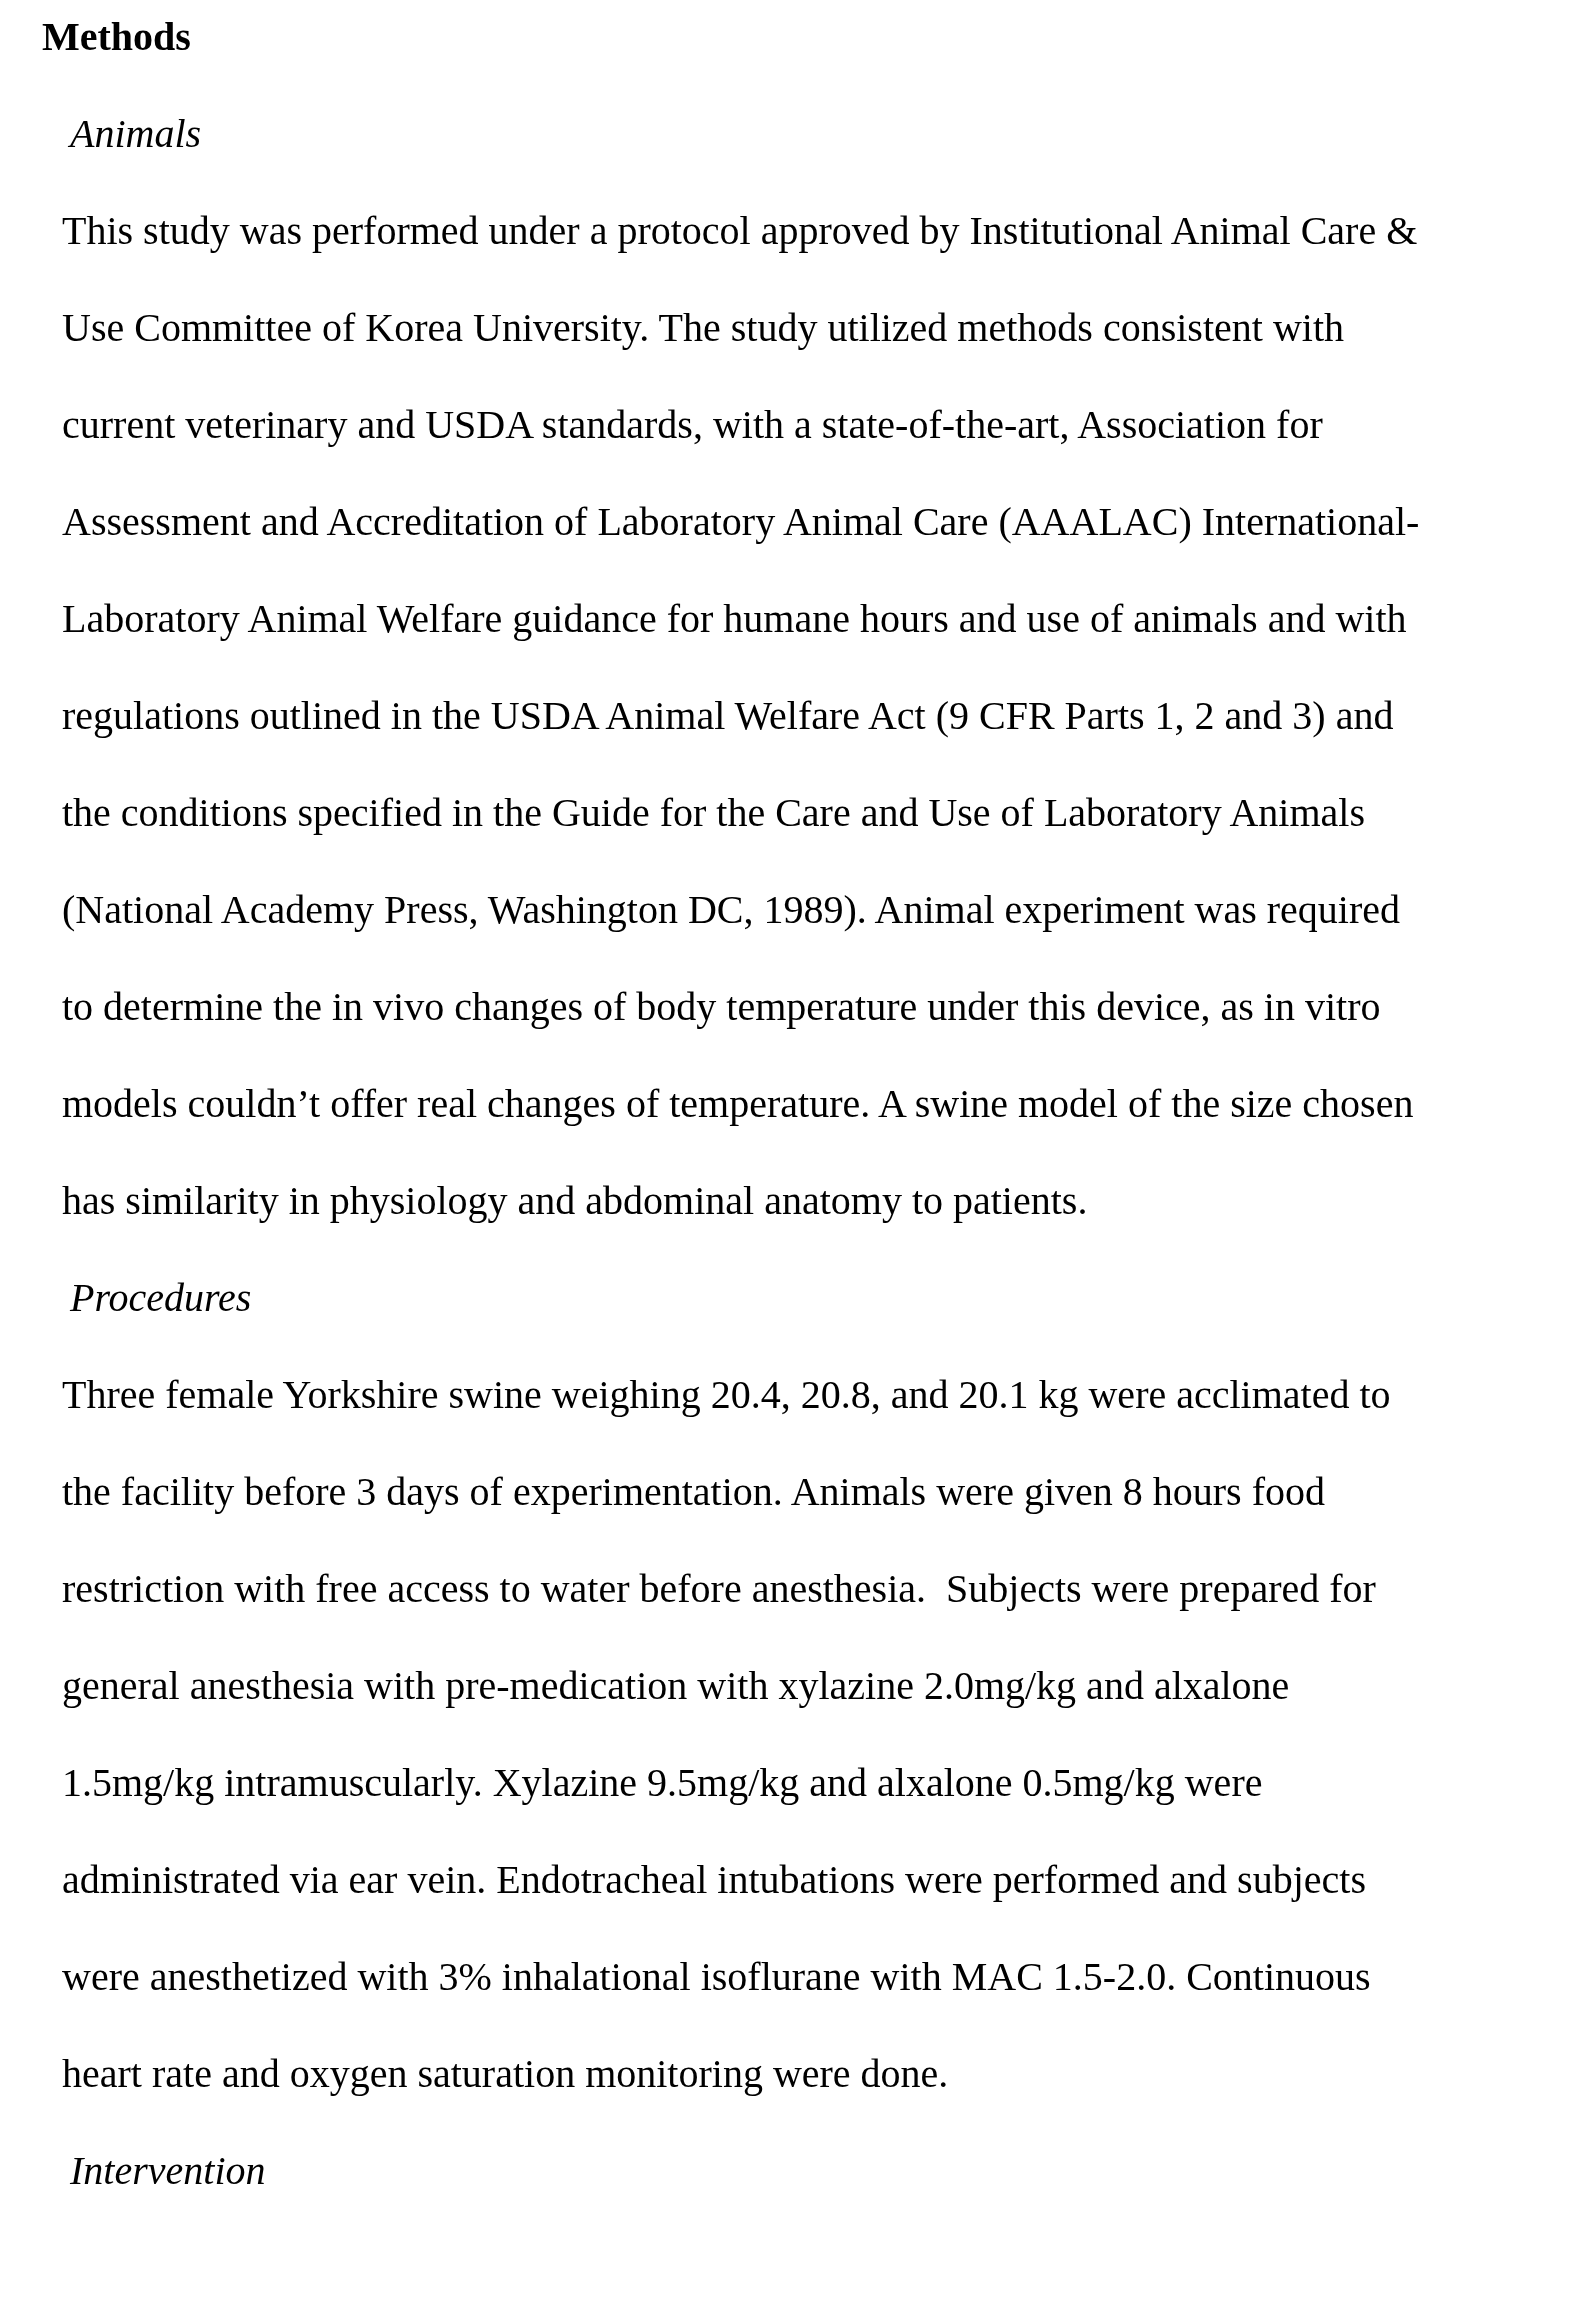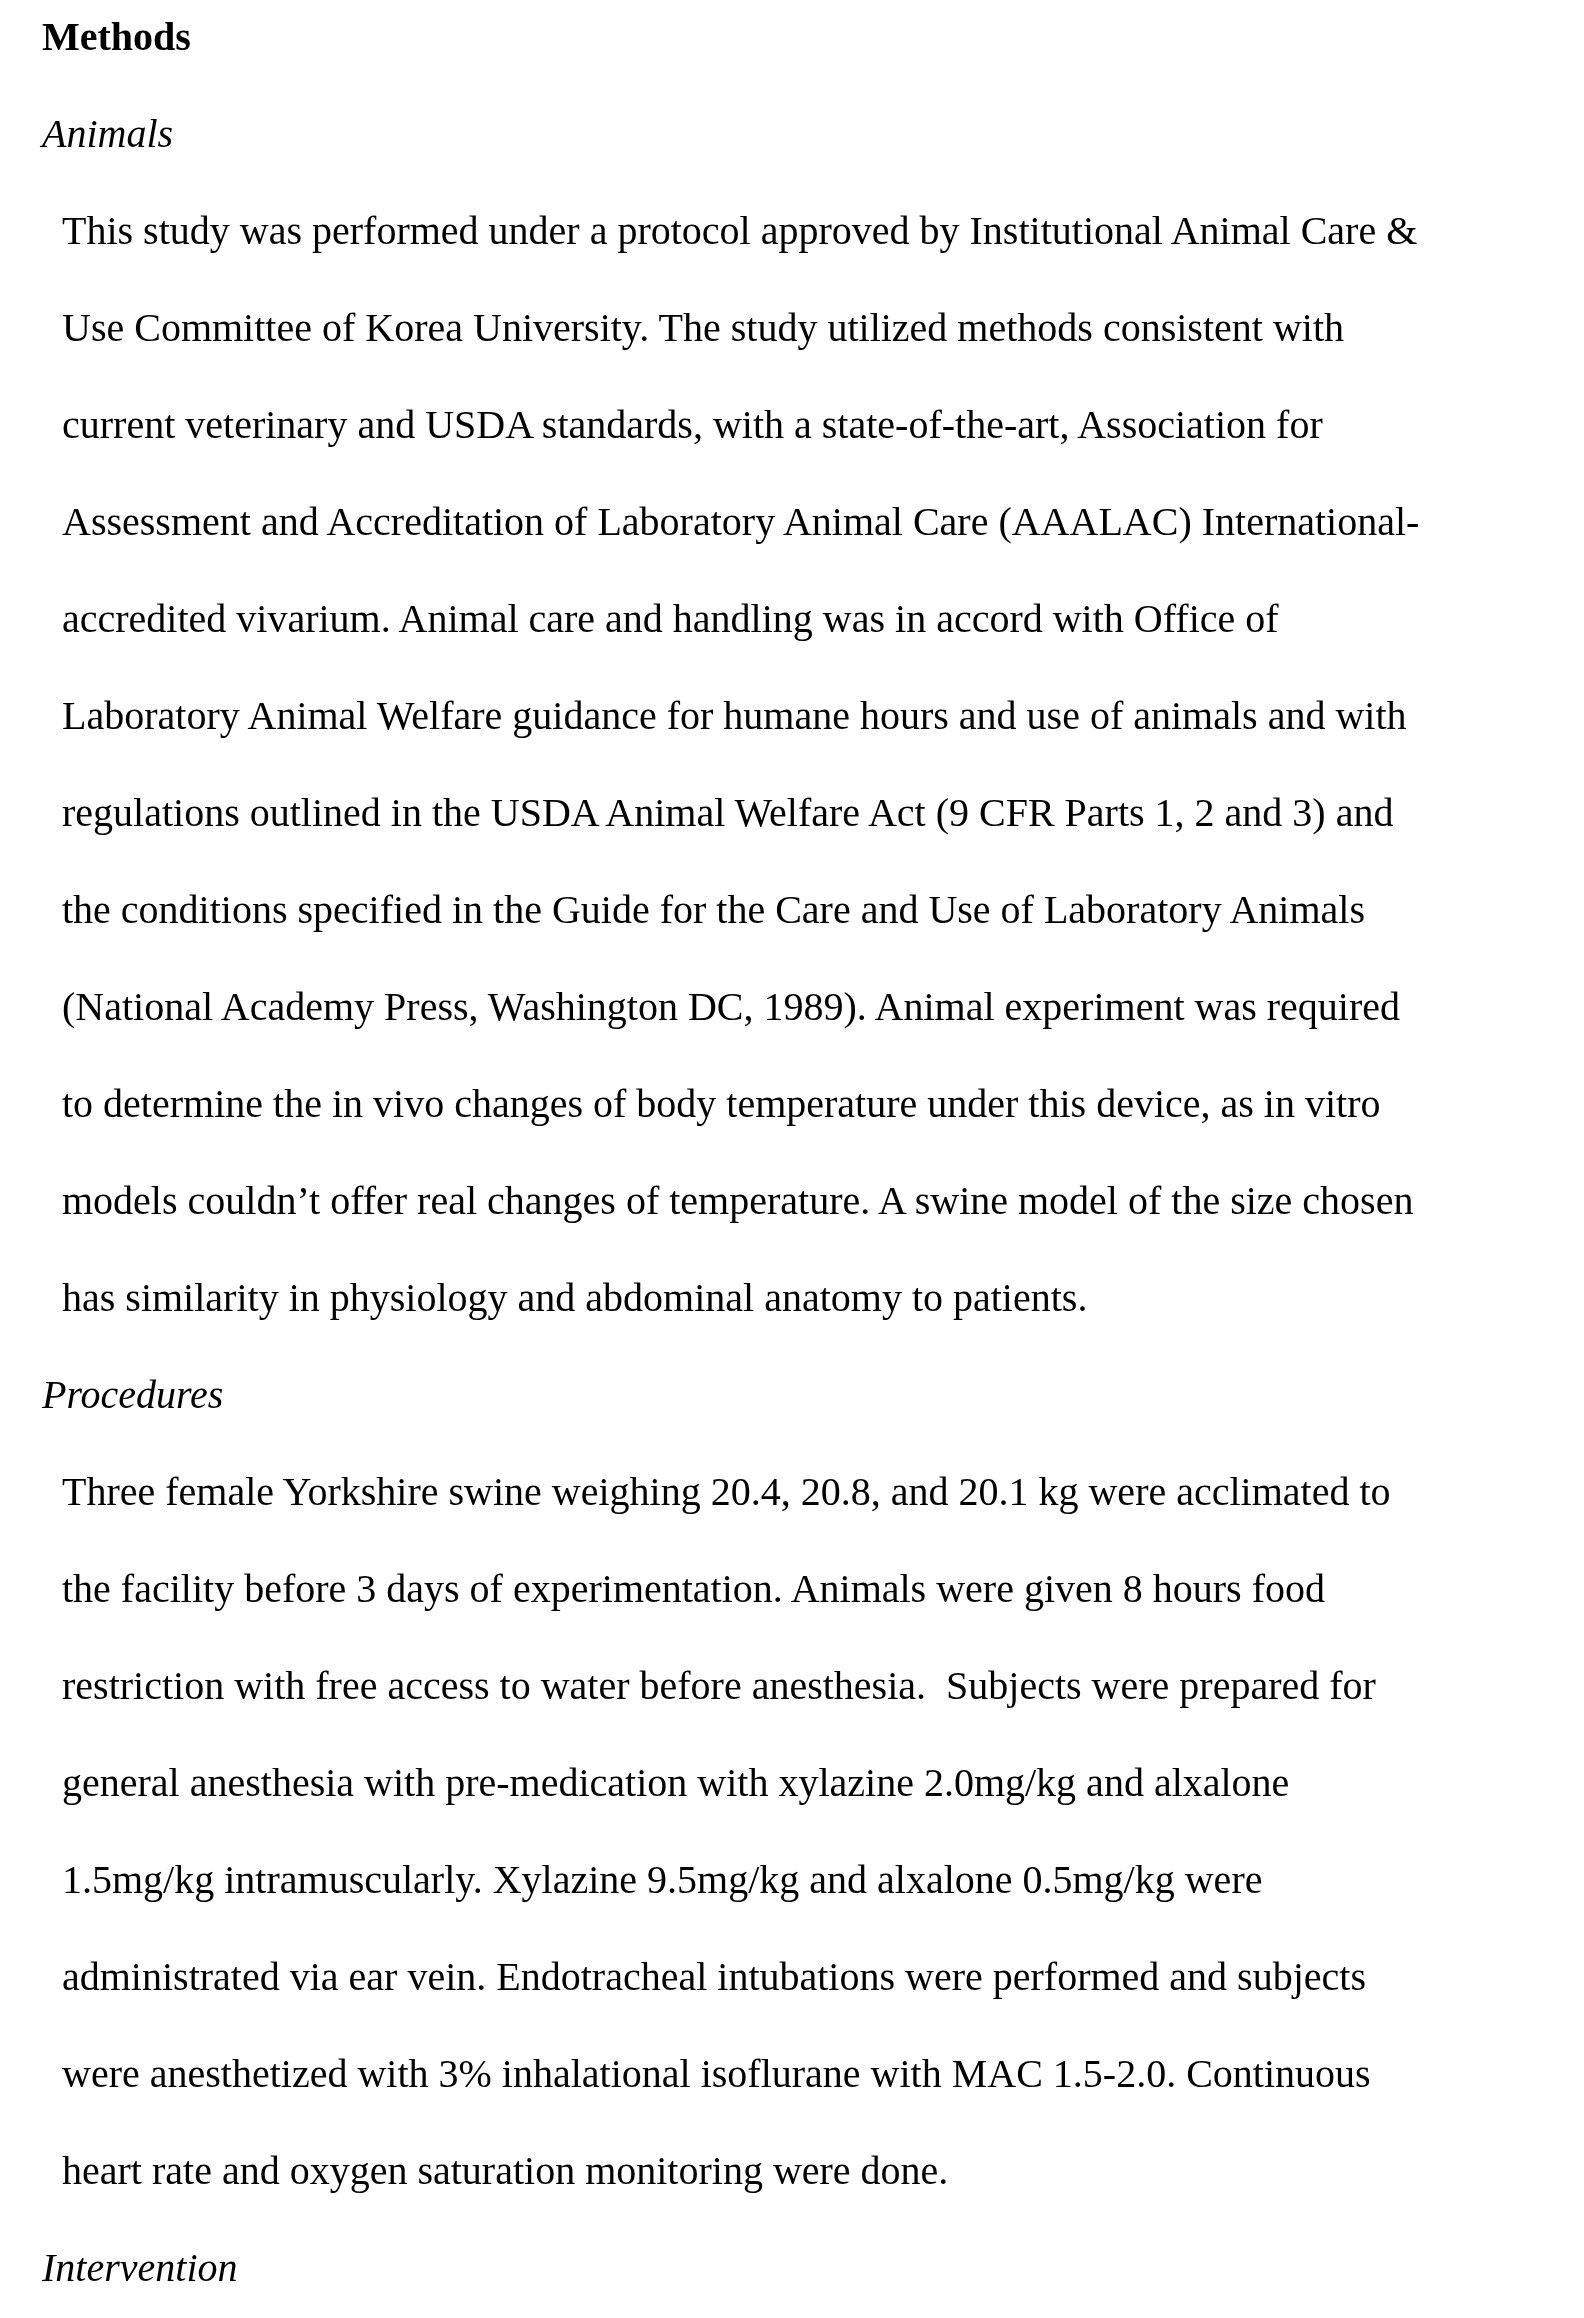--- a/index.html
+++ b/index.html
@@ -21,35 +21,34 @@
     padding-left: 42px;
     padding-right: 49px;
   }
   .line {
     font-size: 40px;
     line-height: 97px;
     white-space: pre;
     color: #000000;
   }
   .line[data-style="heading-bold"]   { font-weight: 700; }
-  .line[data-style="heading-italic"] { font-style: italic; }
+  .line[data-style="heading-italic"] { font-style: italic; margin-left: 28px; }
   .line[data-style="body"]           { font-weight: 400; font-style: normal; margin-left: 20px; }
 </style>
 </head>
 <body>
 
 <div class="page">
   <div class="text-block">
     <div class="line" data-style="heading-bold">Methods</div>
     <div class="line" data-style="heading-italic">Animals</div>
     <div class="line" data-style="body">This study was performed under a protocol approved by Institutional Animal Care &amp;</div>
     <div class="line" data-style="body">Use Committee of Korea University. The study utilized methods consistent with</div>
     <div class="line" data-style="body">current veterinary and USDA standards, with a state-of-the-art, Association for</div>
     <div class="line" data-style="body">Assessment and Accreditation of Laboratory Animal Care (AAALAC) International-</div>
-    <div class="line" data-style="body">accredited vivarium. Animal care and handling was in accord with Office of</div>
     <div class="line" data-style="body">Laboratory Animal Welfare guidance for humane hours and use of animals and with</div>
     <div class="line" data-style="body">regulations outlined in the USDA Animal Welfare Act (9 CFR Parts 1, 2 and 3) and</div>
     <div class="line" data-style="body">the conditions specified in the Guide for the Care and Use of Laboratory Animals</div>
     <div class="line" data-style="body">(National Academy Press, Washington DC, 1989). Animal experiment was required</div>
     <div class="line" data-style="body">to determine the in vivo changes of body temperature under this device, as in vitro</div>
     <div class="line" data-style="body">models couldn’t offer real changes of temperature. A swine model of the size chosen</div>
     <div class="line" data-style="body">has similarity in physiology and abdominal anatomy to patients.</div>
     <div class="line" data-style="heading-italic">Procedures</div>
     <div class="line" data-style="body">Three female Yorkshire swine weighing 20.4, 20.8, and 20.1 kg were acclimated to</div>
     <div class="line" data-style="body">the facility before 3 days of experimentation. Animals were given 8 hours food</div>

